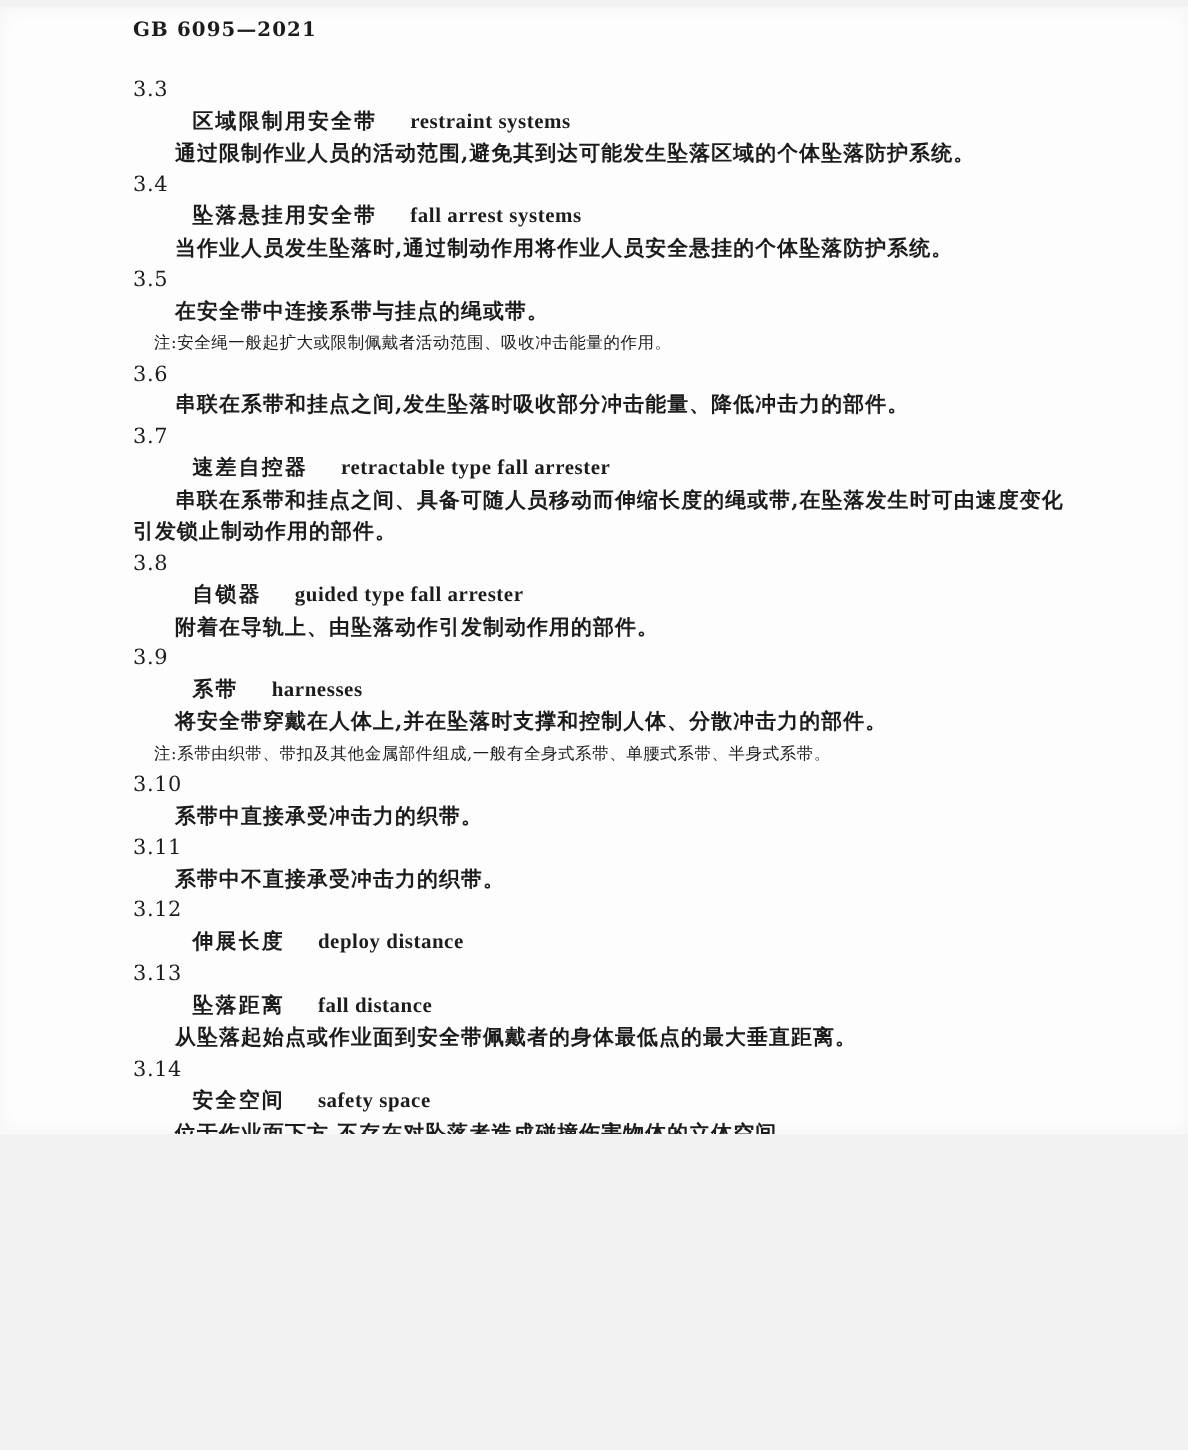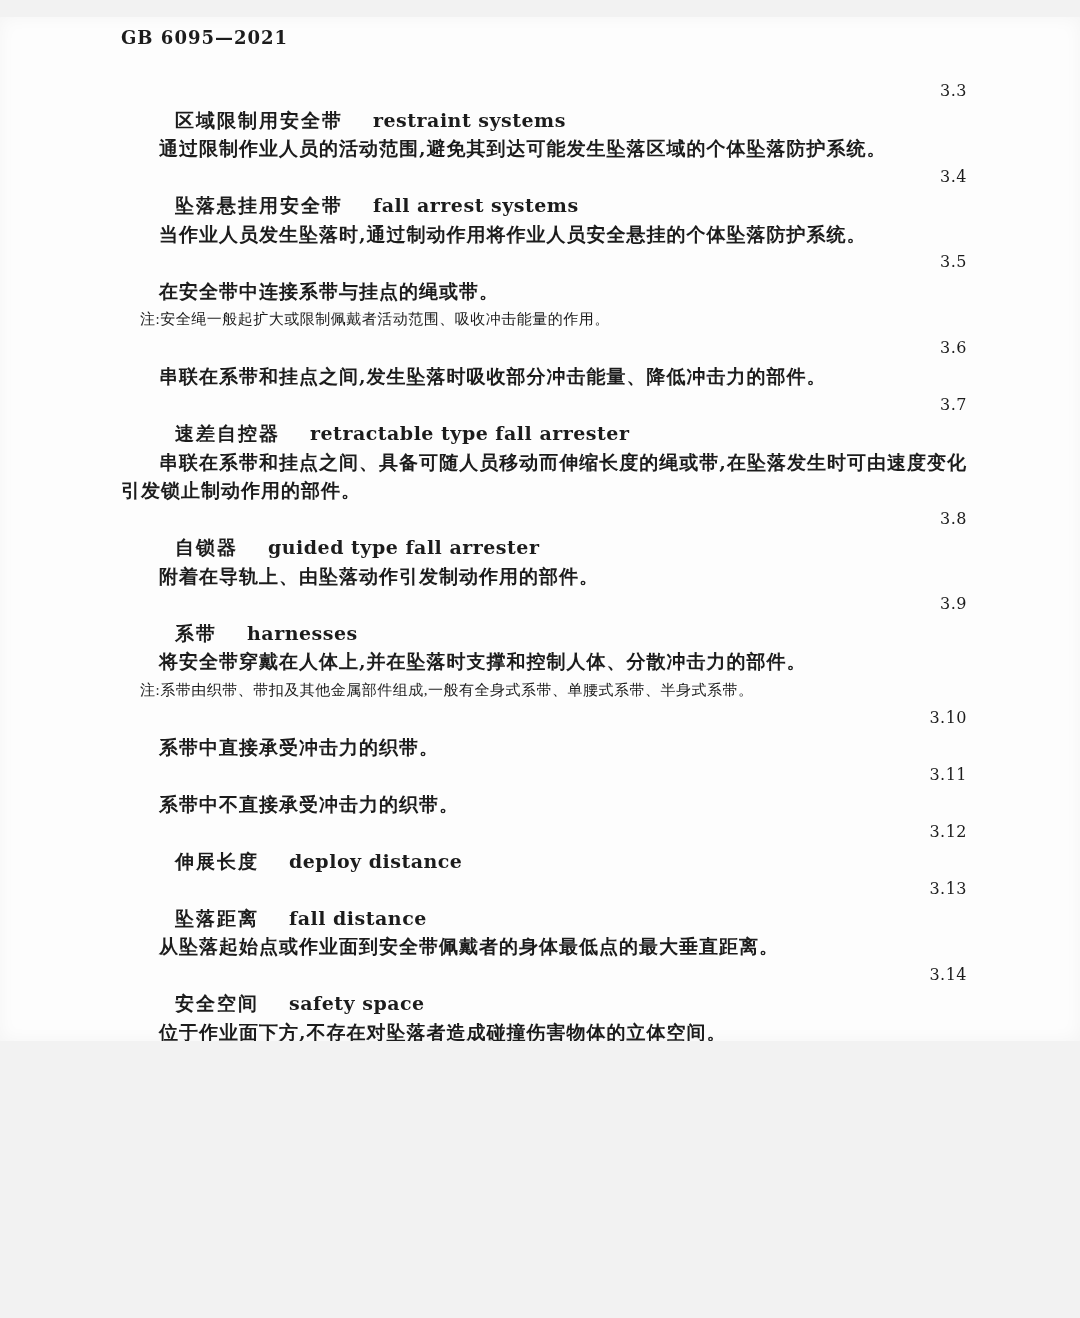--- a/index.html
+++ b/index.html
@@ -5,71 +5,69 @@
   html, body {
     margin: 0;
     padding: 0;
     background: #f2f2f2;
     font-family: "DejaVu Serif", "Liberation Serif", serif;
   }
   .page {
     position: relative;
     width: 1080px;
     height: 1024px;
-    margin: 17px auto;
+    margin: 7px auto;
     background: #fdfdfd;
     color: #1c1c1c;
     overflow: hidden;
     box-shadow: inset 0 0 18px rgba(0,0,0,0.04);
   }
   .content {
     position: absolute;
     left: 121px;
     top: 8px;
     width: 846px;
   }
   .doc-header {
     font-weight: bold;
     font-size: 18px;
     line-height: 26px;
     letter-spacing: 1px;
     margin-bottom: 26px;
   }
   .entry { margin: 0; }
   .num {
-    font-size: 16px;
+    font-size: 19px;
     line-height: 28.5px;
     letter-spacing: 0.5px;
-    text-align: right;
   }
   .term {
     font-weight: bold;
     font-size: 19px;
     line-height: 28.5px;
     text-indent: 38px;
     white-space: nowrap;
   }
   .term .zh { letter-spacing: 2px; padding-left: 16px; }
-  .term .en { margin-left: 30px; letter-spacing: 0.5px; }
+  .term .en { margin-left: 30px; letter-spacing: 0.5px; font-family: Liberation Serif, serif; }
   .def {
     margin: 0;
     font-size: 19px;
     line-height: 28.5px;
     text-indent: 38px;
     letter-spacing: 1px;
     text-align: justify;
     font-weight: bold;
   }
   .note {
     margin: 0;
     font-size: 15px;
     line-height: 28.5px;
     padding-left: 19px;
     letter-spacing: 0.5px;
-    font-family: Liberation Serif, serif;
   }
   .page-number {
     position: absolute;
     left: 145px;
     top: 1271px;
     font-size: 16px;
     color: #3a3a3a;
   }
 </style>
 </head>

